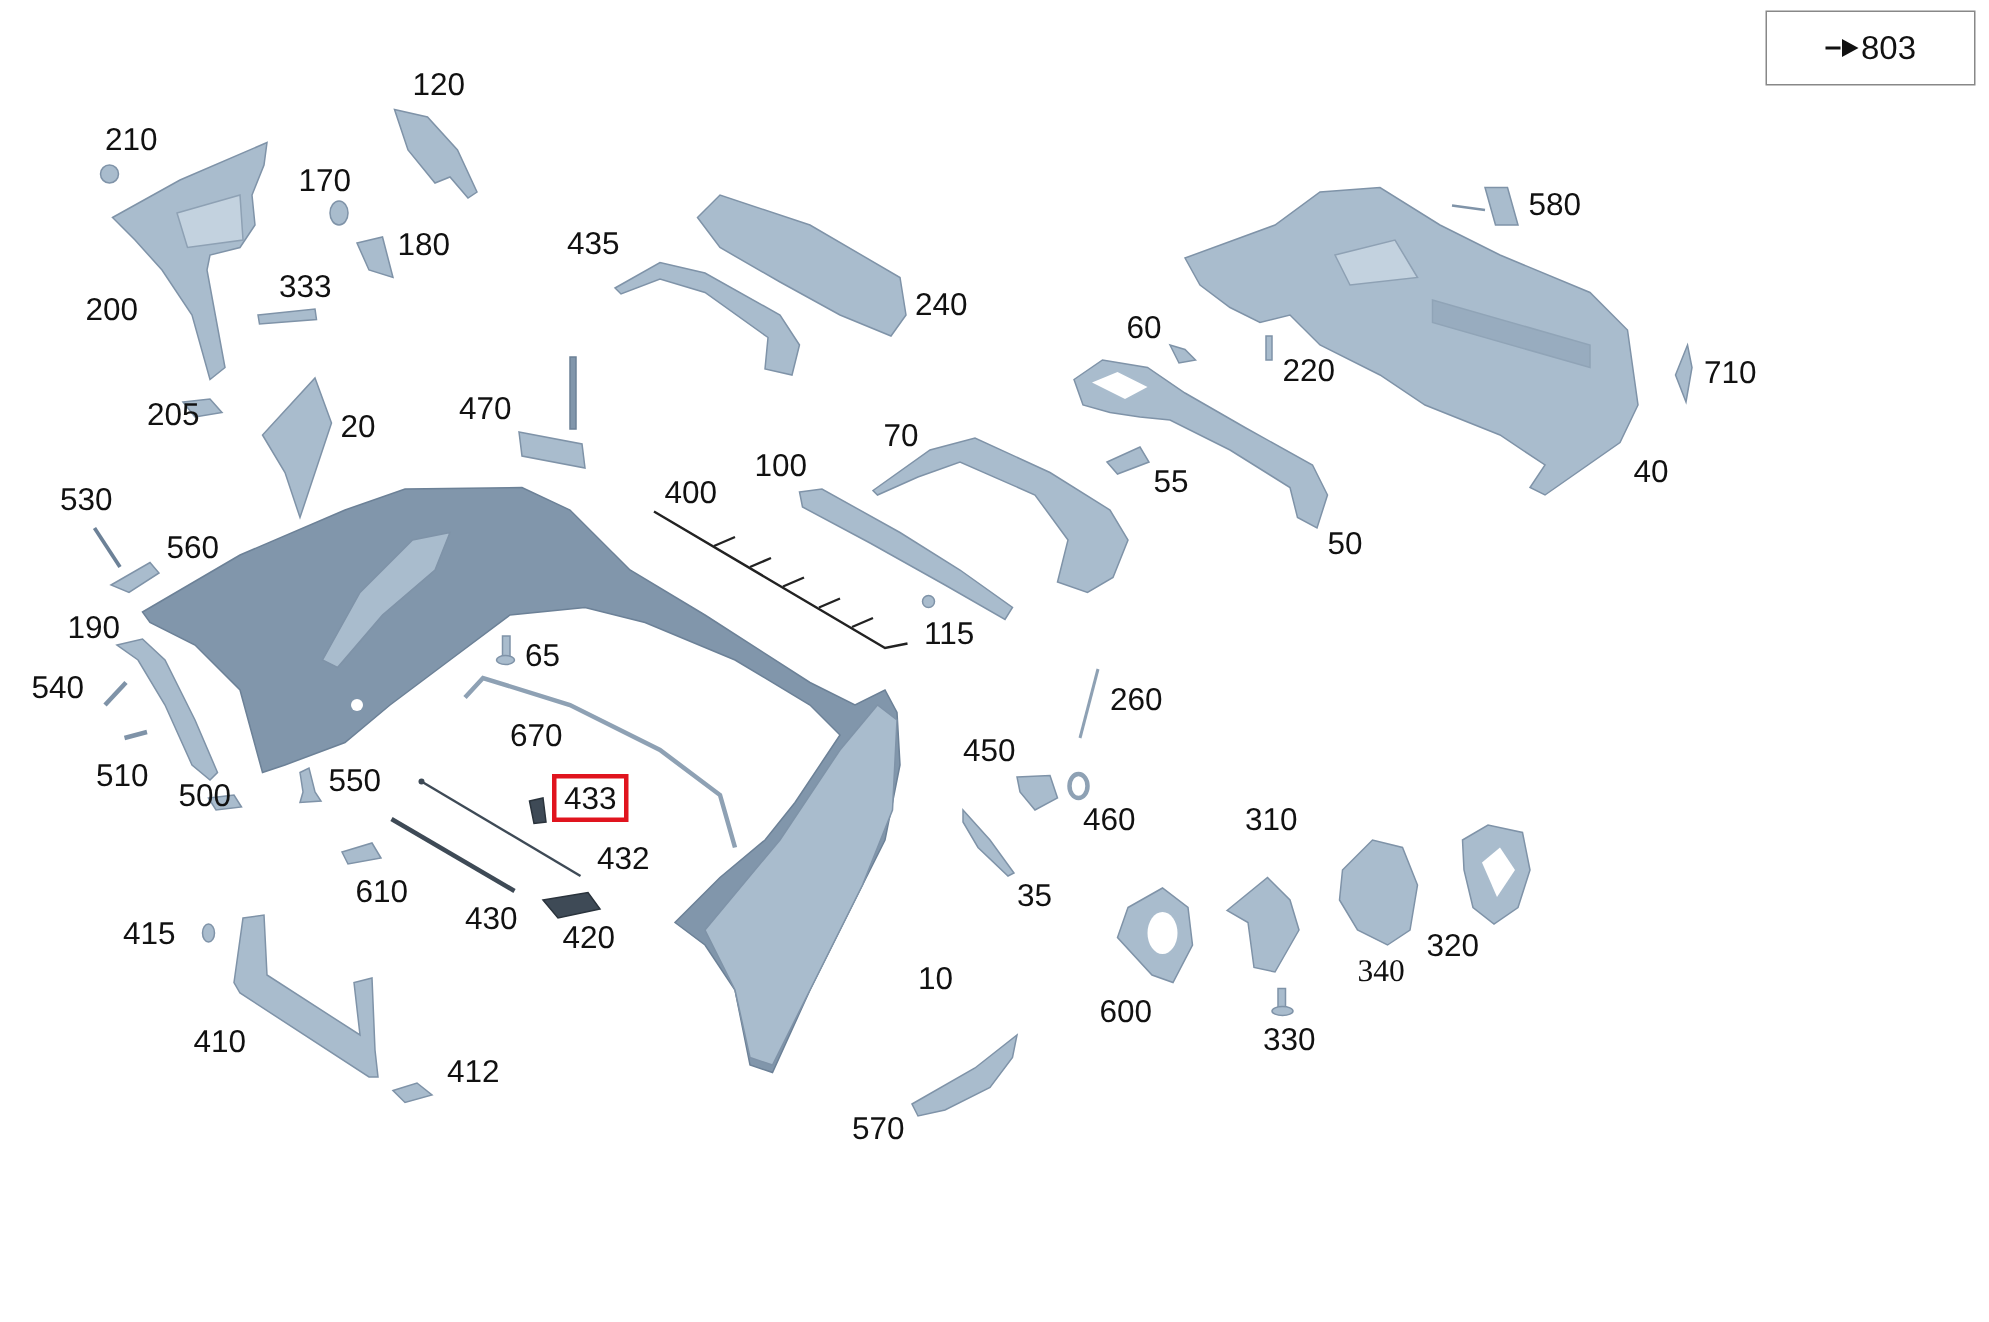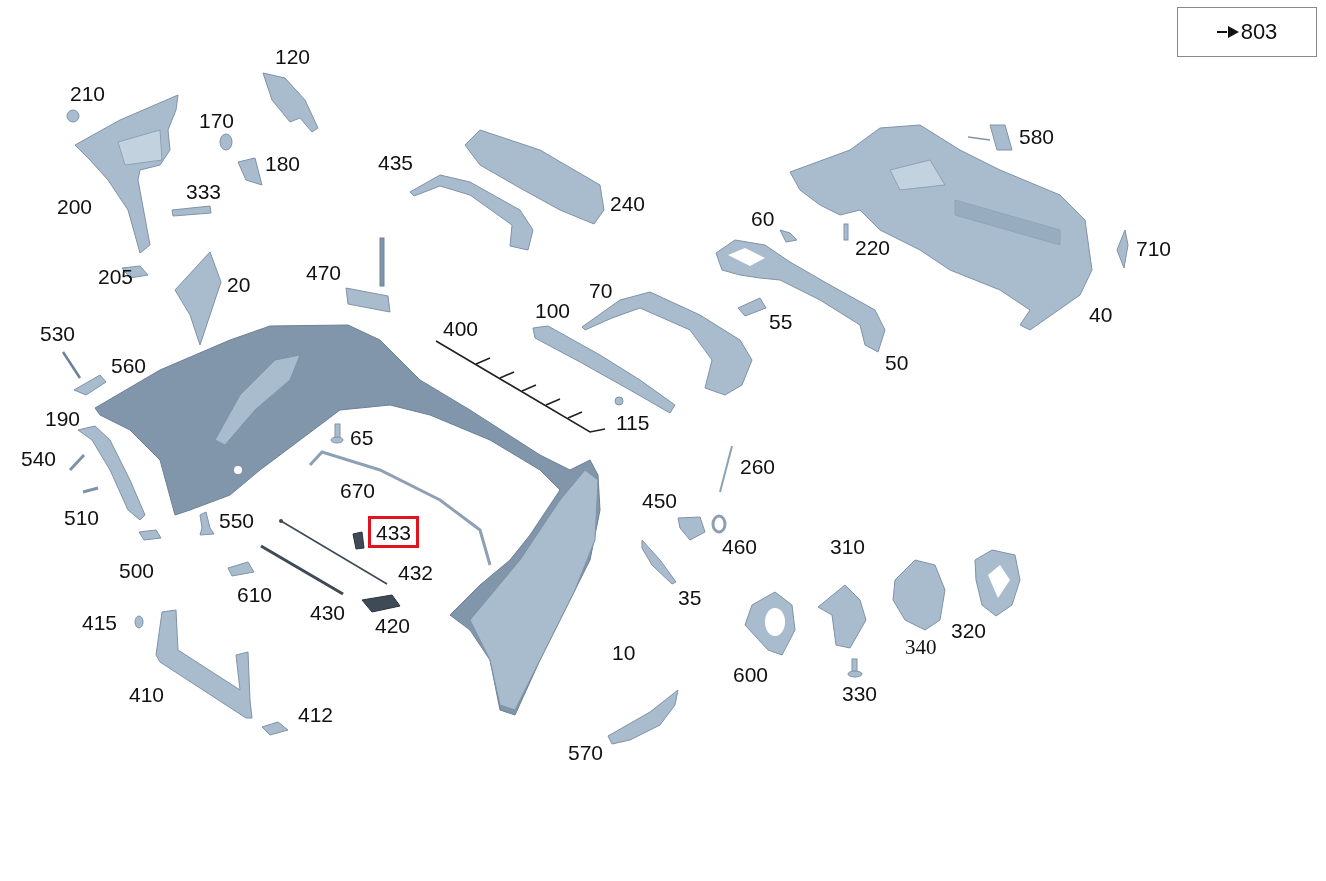--- a/index.html
+++ b/index.html
@@ -257,36 +257,36 @@
       <div class="callout" style="left: 199px; top: 110px;">170</div>
       <div class="callout" style="left: 265px; top: 153px;">180</div>
       <div class="callout" style="left: 57px; top: 196px;">200</div>
       <div class="callout" style="left: 186px; top: 181px;">333</div>
       <div class="callout" style="left: 72px; top: 266px; margin-left: 26px;">205</div>
       <div class="callout" style="left: 227px; top: 274px;">20</div>
       <div class="callout" style="left: 378px; top: 152px;">435</div>
       <div class="callout" style="left: 610px; top: 193px;">240</div>
       <div class="callout" style="left: 306px; top: 262px;">470</div>
       <div class="callout" style="left: 443px; top: 318px;">400</div>
-      <div class="callout" style="left: 503px; top: 300px; margin-left: 32px;">100</div>
+      <div class="callout" style="left: 503px; top: 300px;">100</div>
       <div class="callout" style="left: 589px; top: 280px;">70</div>
       <div class="callout" style="left: 616px; top: 412px;">115</div>
       <div class="callout" style="left: 1019px; top: 126px;">580</div>
       <div class="callout" style="left: 751px; top: 208px;">60</div>
       <div class="callout" style="left: 855px; top: 237px;">220</div>
       <div class="callout" style="left: 1136px; top: 238px;">710</div>
       <div class="callout" style="left: 769px; top: 311px;">55</div>
       <div class="callout" style="left: 1089px; top: 304px;">40</div>
       <div class="callout" style="left: 885px; top: 352px;">50</div>
       <div class="callout" style="left: 40px; top: 323px;">530</div>
       <div class="callout" style="left: 111px; top: 355px;">560</div>
       <div class="callout" style="left: 45px; top: 408px;">190</div>
       <div class="callout" style="left: 21px; top: 448px;">540</div>
       <div class="callout" style="left: 64px; top: 507px;">510</div>
-      <div class="callout" style="left: 119px; top: 560px;">500</div>
+      <div class="callout" style="left: 119px; top: 520px;">500</div>
       <div class="callout" style="left: 350px; top: 427px;">65</div>
       <div class="callout" style="left: 340px; top: 480px;">670</div>
       <div class="callout" style="left: 219px; top: 510px;">550</div>
       <div class="callout highlight" style="left: 371px; top: 519px;">433</div>
       <div class="callout" style="left: 398px; top: 562px;">432</div>
       <div class="callout" style="left: 237px; top: 584px;">610</div>
       <div class="callout" style="left: 310px; top: 602px;">430</div>
       <div class="callout" style="left: 375px; top: 615px;">420</div>
       <div class="callout" style="left: 82px; top: 612px;">415</div>
       <div class="callout" style="left: 129px; top: 684px; text-align: right;">410</div>

